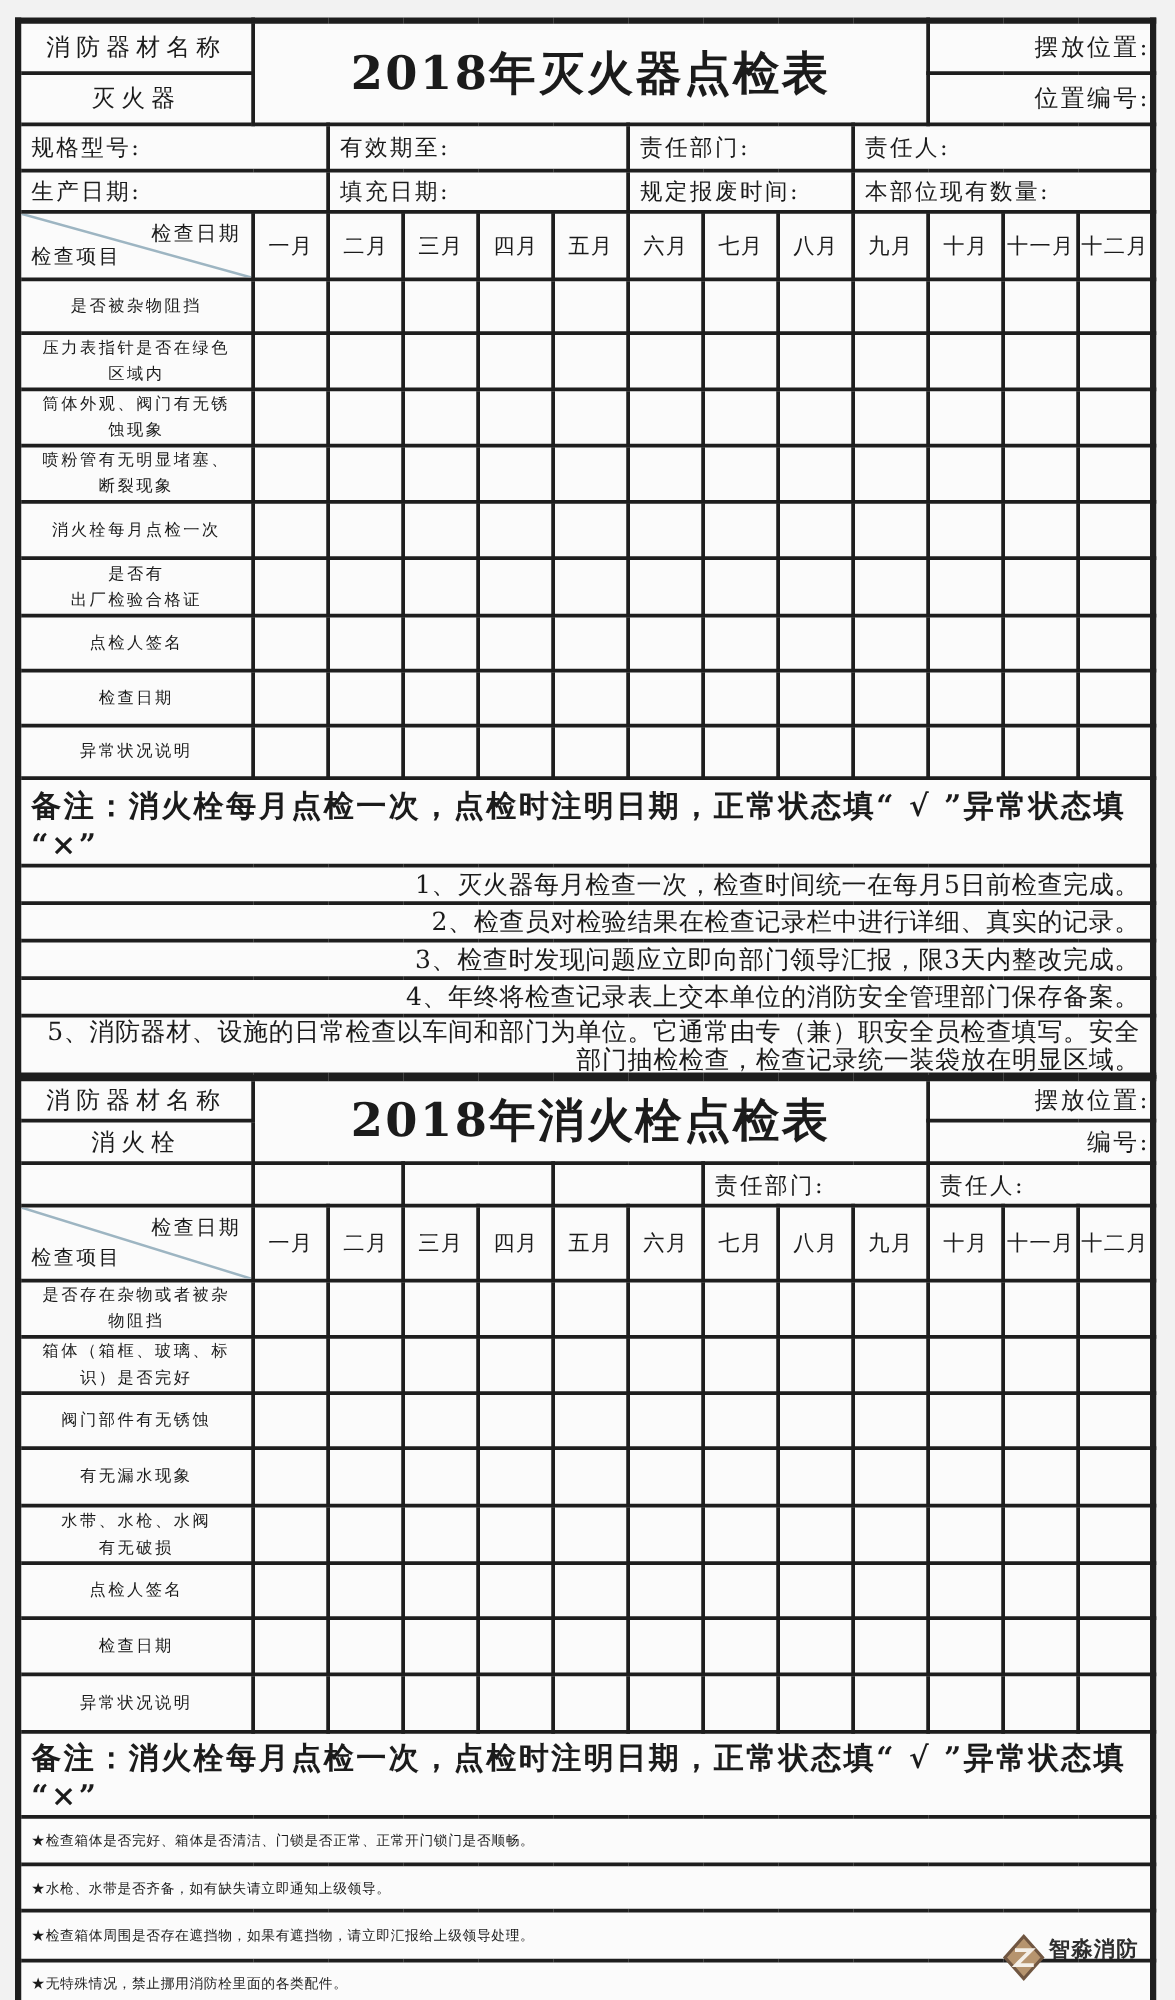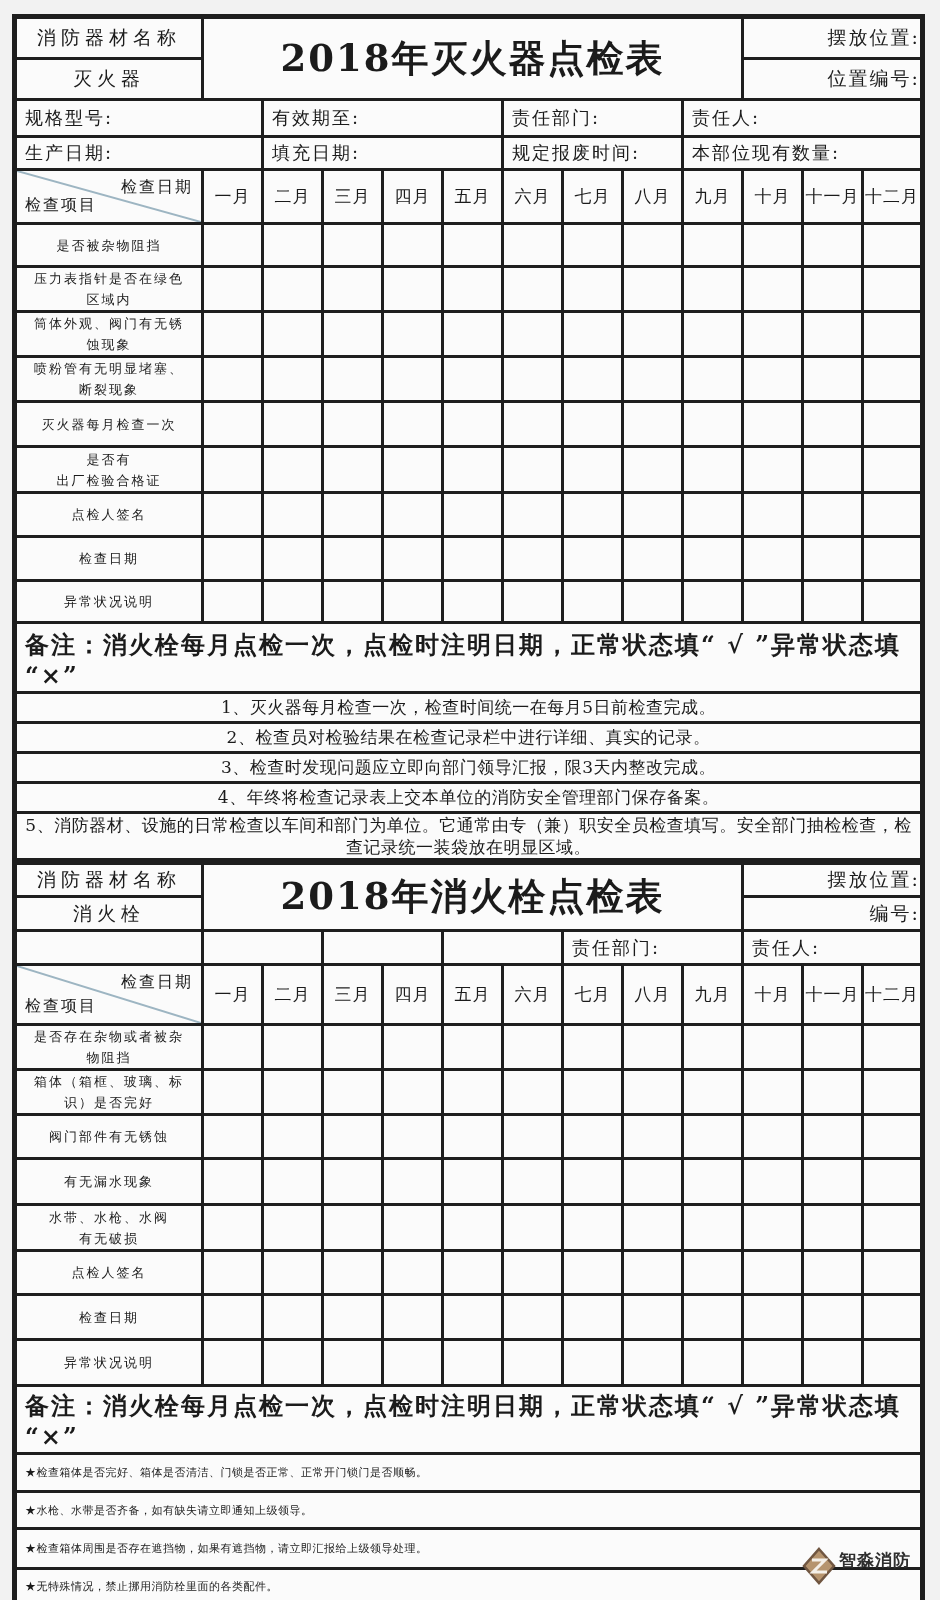--- a/index.html
+++ b/index.html
@@ -36,21 +36,21 @@
   td.item{font-size:13px;letter-spacing:2px;line-height:21px;white-space:pre-line;}
   td.corner{position:relative;}
   svg.diag{position:absolute;left:0;top:0;width:100%;height:100%;display:block;}
   .c-date{position:absolute;top:6px;right:8px;font-size:16px;letter-spacing:2px;}
   .c-item{position:absolute;bottom:6px;left:8px;font-size:16px;letter-spacing:2px;}
   td.remark{
     text-align:left;vertical-align:top;
     padding:5px 6px 0 8px;overflow:hidden;
     font-size:24px;font-weight:700;letter-spacing:2px;line-height:31px;margin-top:42px;
   }
-  td.note{text-align:center;padding:0 8px;font-size:17px;letter-spacing:0.5px;}
+  td.note{text-align:right;padding:0 8px;font-size:20px;letter-spacing:0.5px;}
   td.note5{line-height:22px;}
   td.snote{text-align:left;padding:0 8px;font-size:11px;letter-spacing:0.5px;}
   .watermark{
     position:absolute;left:802px;top:1547px;
     display:flex;align-items:flex-start;gap:3px;z-index:5;
   }
   .wm-text{display:flex;flex-direction:column;line-height:1.15;padding-top:4px;gap:41px;}
   .wm-brand{font-size:17px;font-weight:700;color:#2e2e2e;letter-spacing:1px;}
   .wm-site{font-size:13px;font-weight:700;color:#1a1a1a;font-family:"DejaVu Sans","Liberation Sans",sans-serif;}
 </style>
@@ -162,21 +162,21 @@
         <td></td>
         <td></td>
         <td></td>
         <td></td>
         <td></td>
         <td></td>
         <td></td>
         <td></td>
     </tr>
     <tr style="height:45px">
-      <td class="item">灭火器每月检查一次</td>
+      <td class="item">消火栓每月点检一次</td>
       <td></td>
         <td></td>
         <td></td>
         <td></td>
         <td></td>
         <td></td>
         <td></td>
         <td></td>
         <td></td>
         <td></td>

